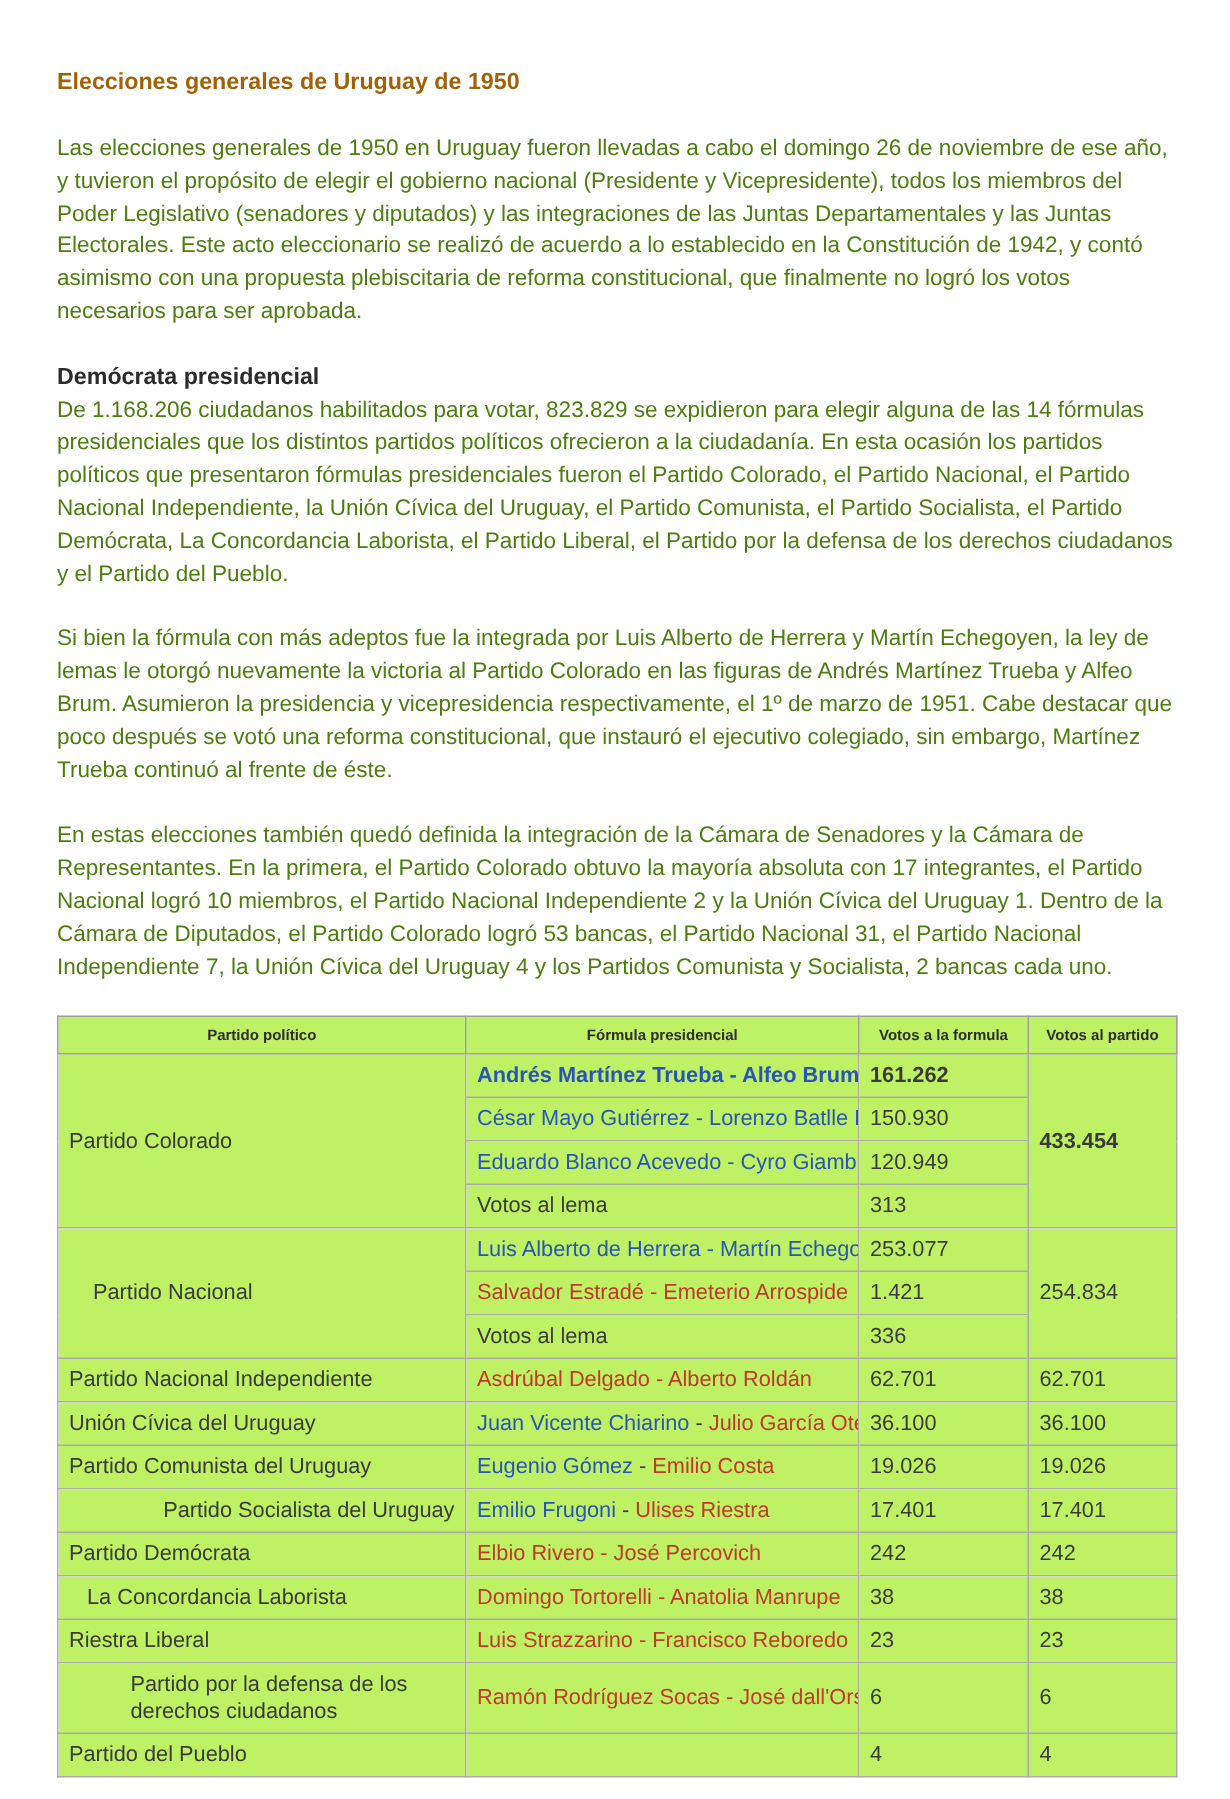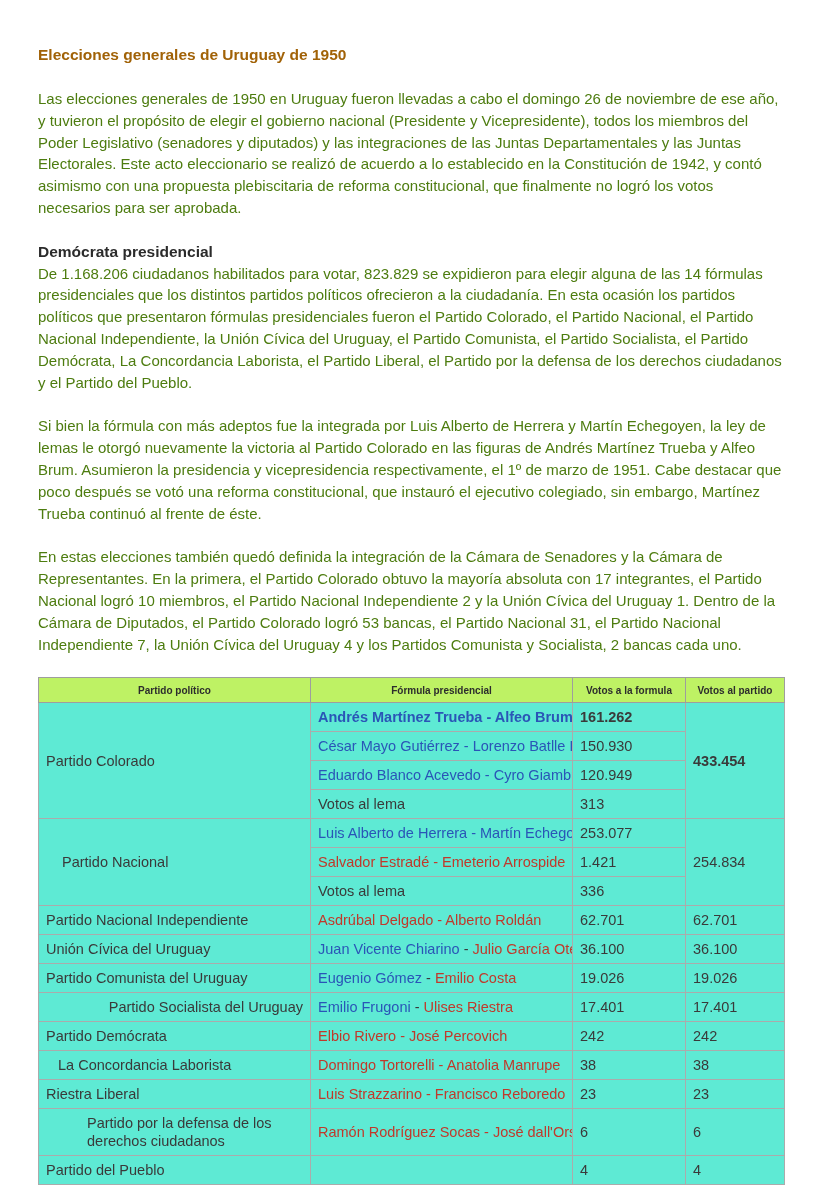--- a/index.html
+++ b/index.html
@@ -53,21 +53,21 @@
     background: #bef264;
     font-weight: bold;
     text-align: center;
     font-size: 10px;
     color: #2d2d2d;
     padding: 4px 11px;
     height: 25px;
   }
   table.results td {
     border: 1px solid #ababab;
-    background: #5eead4;
+    background: #bef264;
     padding: 5px 7px;
     height: 29px;
     line-height: 18px;
     vertical-align: middle;
     overflow: hidden;
     white-space: nowrap;
   }
   td.hl { background: #b5dfe9; }
   .lnk-blue { color: #2a55b7; cursor: pointer; }
   .lnk-red  { color: #c0392b; cursor: pointer; }

